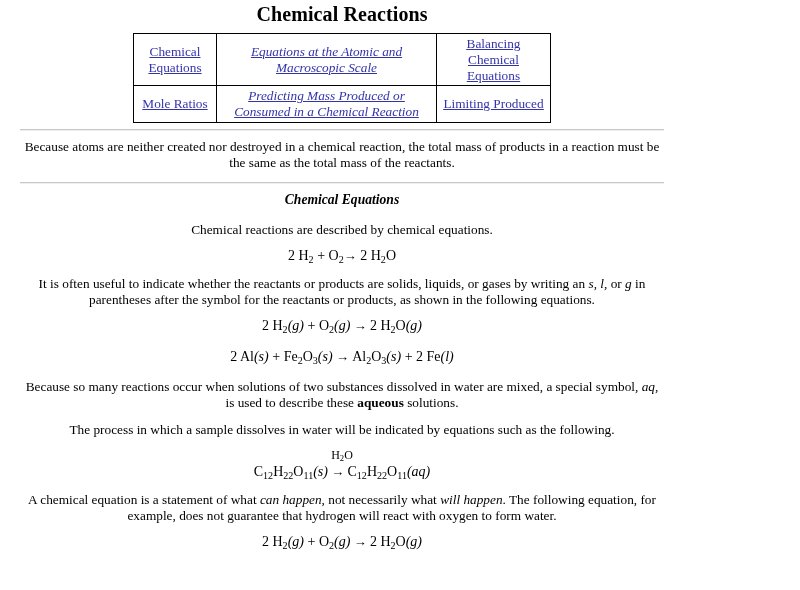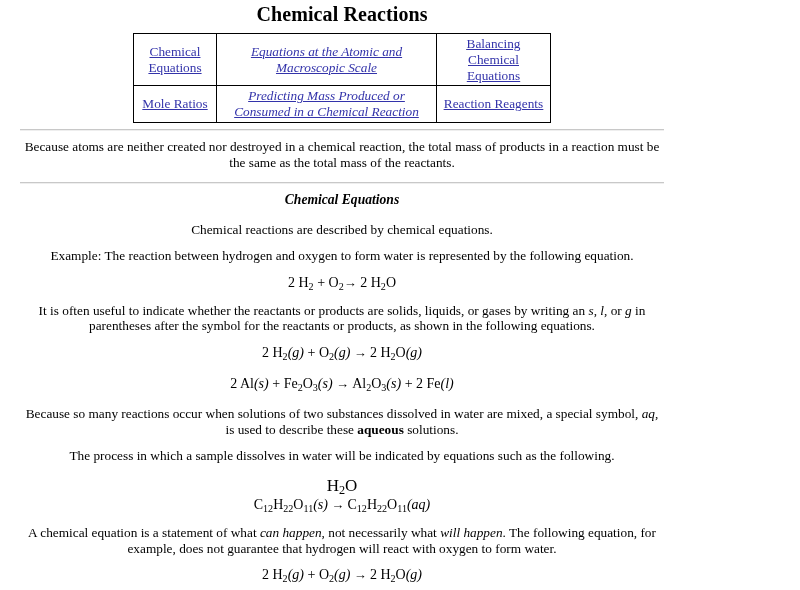--- a/index.html
+++ b/index.html
@@ -80,21 +80,21 @@
   }
   .equation.spaced { margin-bottom: 14px; }
   .eq-block {
     text-align: center;
     margin: 0 0 11px 0;
     font-size: 14px;
     line-height: 1.25;
   }
   .eq-over {
     display: block;
-    font-size: 17px;
+    font-size: 12px;
   }
   sub { font-size: 0.72em; line-height: 0; vertical-align: -0.28em; }
   i, .ital { font-style: italic; }
   b, .bold { font-weight: bold; }
   .arrow { font-size: 13px; }
 </style>
 </head>
 <body>
 
 <div class="page">
@@ -116,38 +116,37 @@
           </td>
         </tr>
         <tr>
           <td class="col-a">
             <a class="navlink" href="#">Mole Ratios</a>
           </td>
           <td class="col-b">
             <a class="navlink" href="#">Predicting Mass Produced or Consumed in a Chemical Reaction</a>
           </td>
           <td class="col-c">
-            <a class="navlink" href="#">Reaction Reagents</a>
+            <a class="navlink" href="#">Limiting Produced</a>
           </td>
         </tr>
       </tbody>
     </table>
   </div>
 
   <hr class="rule">
 
   <p class="body-par">Because atoms are neither created nor destroyed in a chemical reaction, the total mass of products in a reaction must be the same as the total mass of the reactants.</p>
 
   <hr class="rule">
 
   <h2 class="section-head">Chemical Equations</h2>
 
   <p class="body-par">Chemical reactions are described by chemical equations.</p>
 
-  <p class="body-par">Example: The reaction between hydrogen and oxygen to form water is represented by the following equation.</p>
 
   <div class="equation">
     <span>2 H</span><sub>2</sub><span> + O</span><sub>2</sub><span class="arrow">→</span><span> 2 H</span><sub>2</sub><span>O</span>
   </div>
 
   <p class="body-par"><span>It is often useful to indicate whether the reactants or products are solids, liquids, or gases by writing an </span><i>s</i><span>, </span><i>l</i><span>, or </span><i>g</i><span> in parentheses after the symbol for the reactants or products, as shown in the following equations.</span></p>
 
   <div class="equation spaced">
     <span>2 H</span><sub>2</sub><i>(g)</i><span> + O</span><sub>2</sub><i>(g)</i><span class="arrow"> → </span><span>2 H</span><sub>2</sub><span>O</span><i>(g)</i>
   </div>

